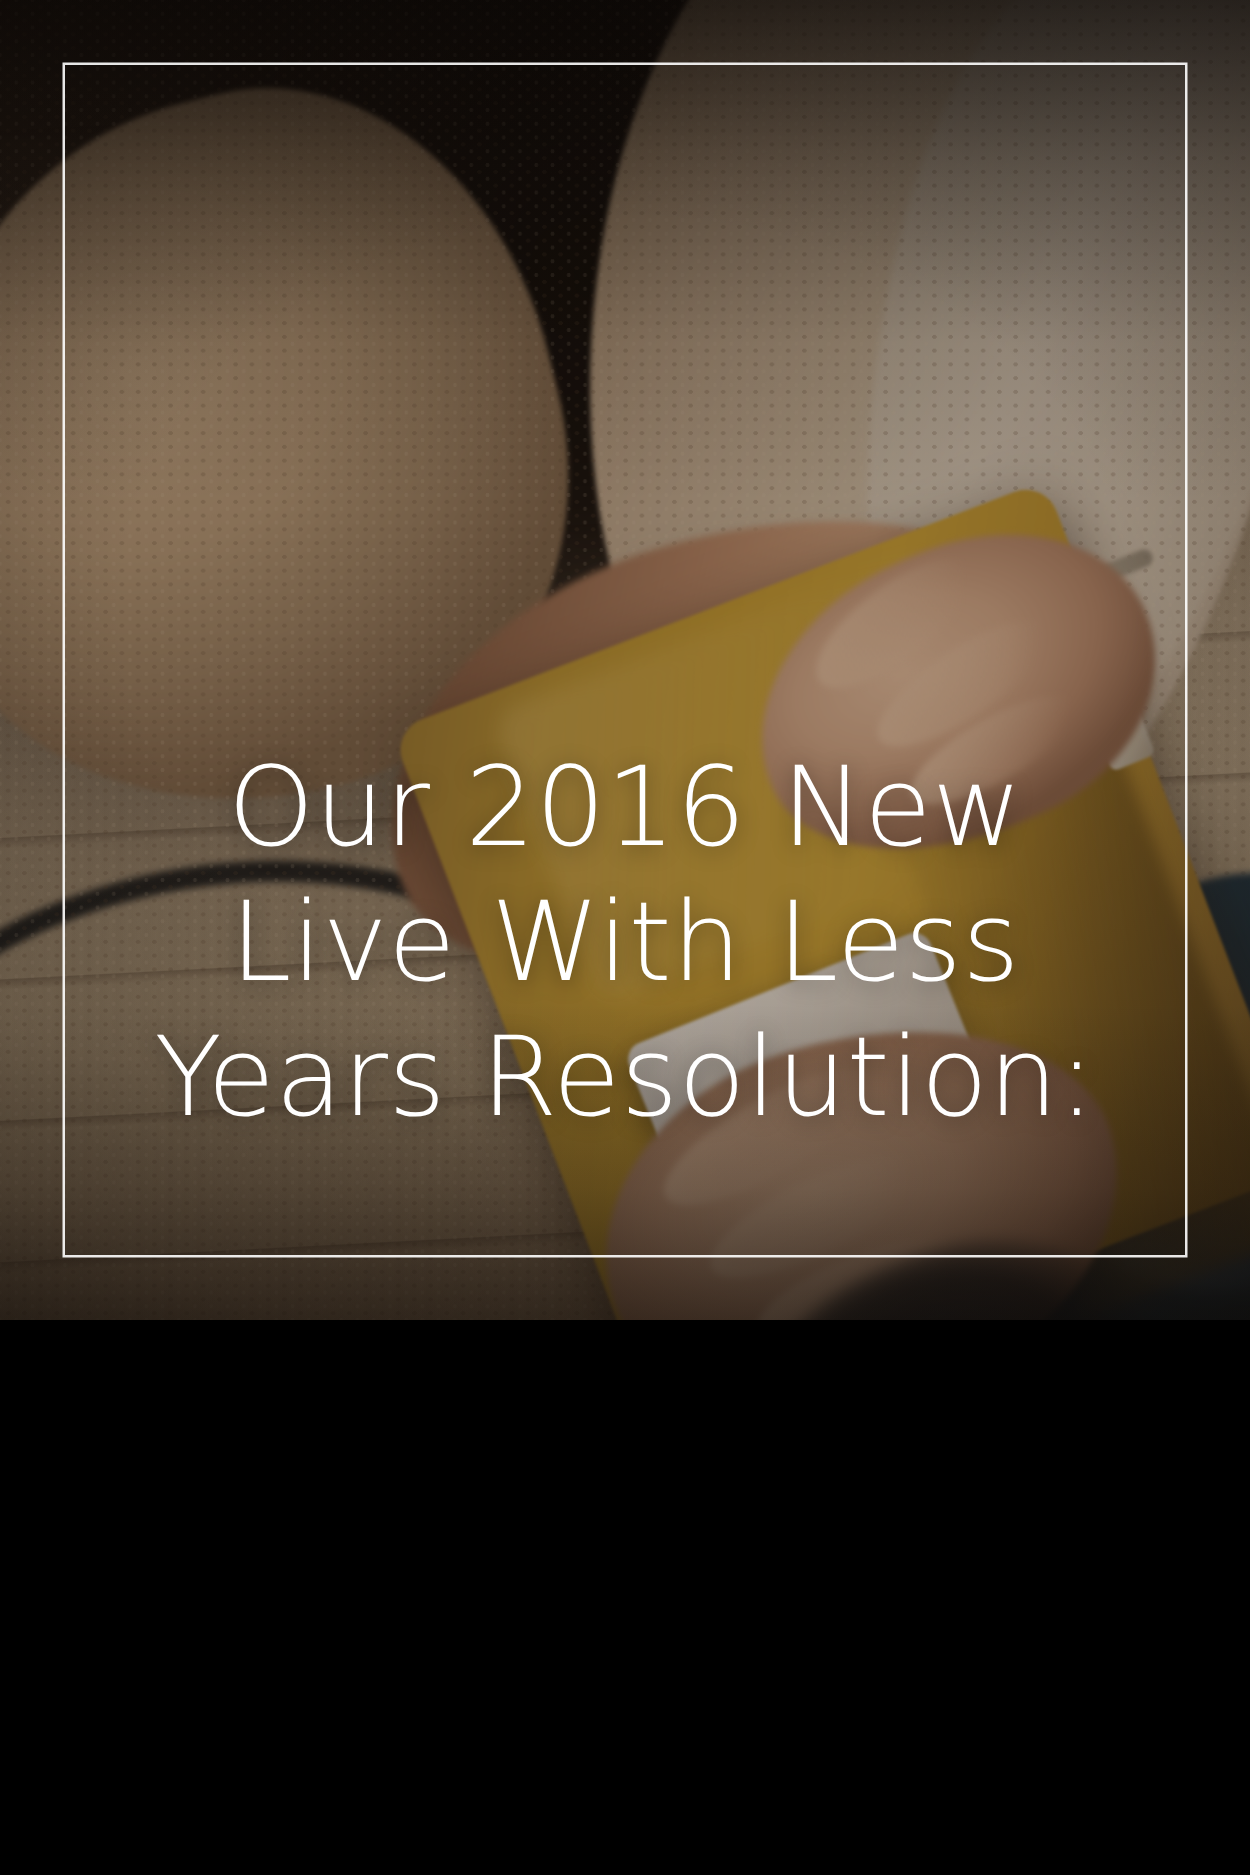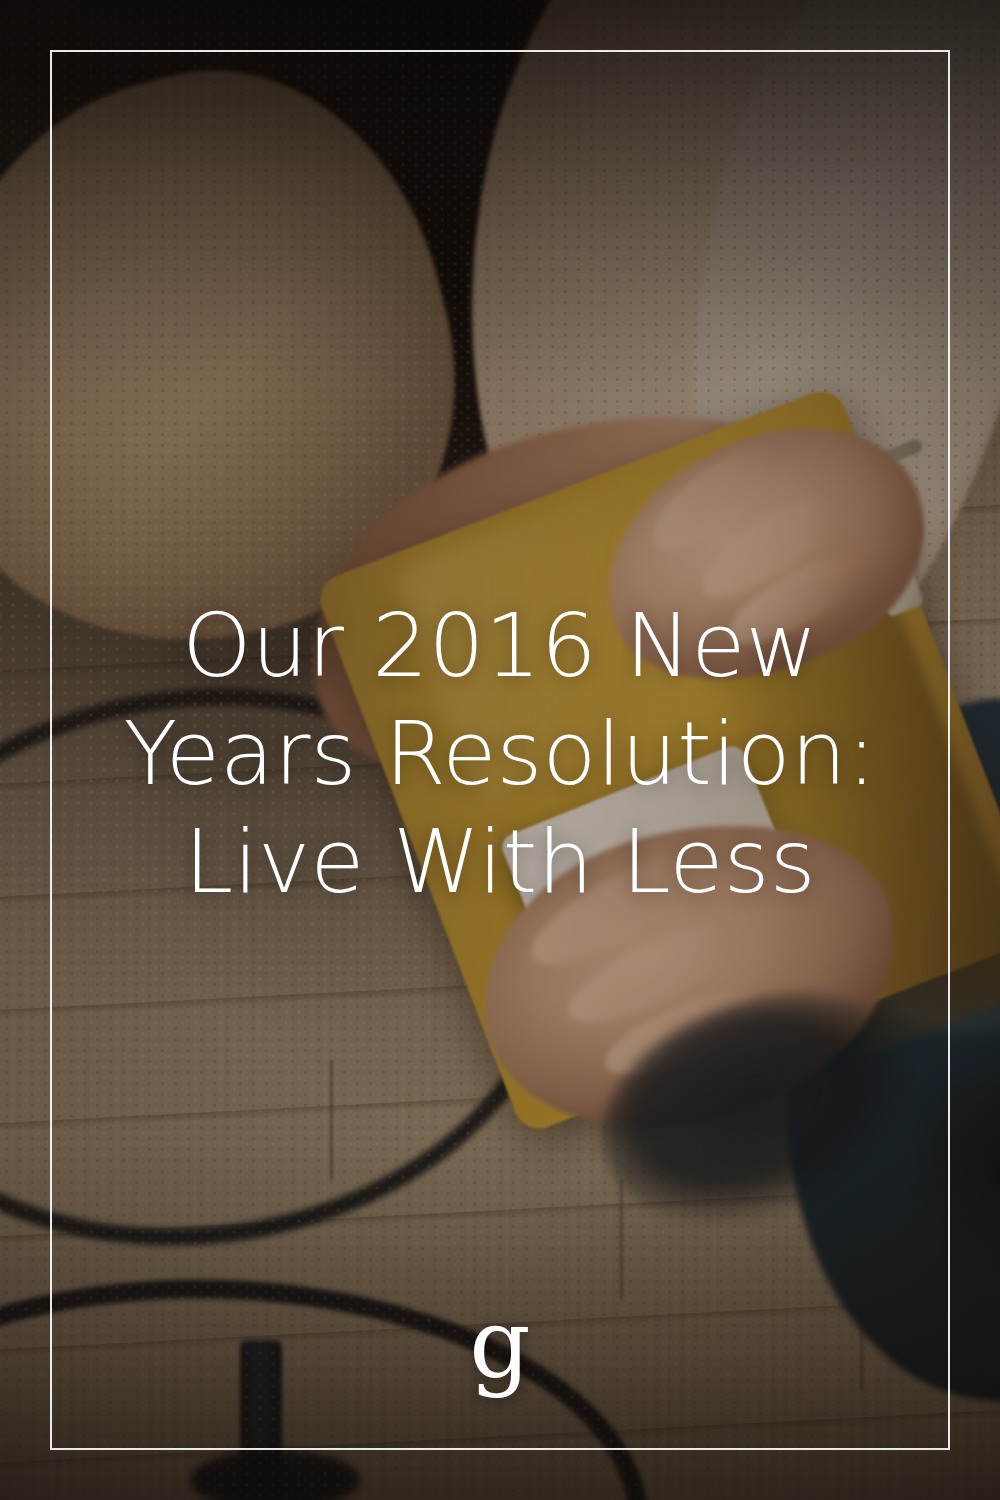--- a/index.html
+++ b/index.html
@@ -1,19 +1,19 @@
 <!DOCTYPE html>
 <html><head>
 <meta charset="utf-8">
 <style>
   html,body{margin:0;padding:0;background:#000;}
   body{width:1000px;height:1500px;overflow:hidden;
        font-family:"Liberation Sans",sans-serif;}
 
-  #pin{position:relative;width:1000px;height:1500px;overflow:hidden;
+  #pin{position:relative;width:1000px;height:1056px;overflow:hidden;
        background:#2b2119;}
 
   
   .ph{position:absolute;inset:0;}
 
   
   .floor{
     background:
       linear-gradient(176deg,
         #8c7257 0%, #a08a6d 16%, #b09b7e 32%,
@@ -347,21 +347,21 @@
 
   <div class="ph tint"></div>
   <div class="ph topdark"></div>
   <div class="ph botdark"></div>
   <div class="ph vignette"></div>
 
   <div id="frame"></div>
 
   <div id="headline">
     <span class="ln">Our 2016 New</span>
+    <span class="ln">Live With Less</span>
     <span class="ln">Years Resolution:</span>
-    <span class="ln">Live With Less</span>
   </div>
 
   <div id="logo">
     <span>g</span>
   </div>
 
 </div>
 
 </body></html>

